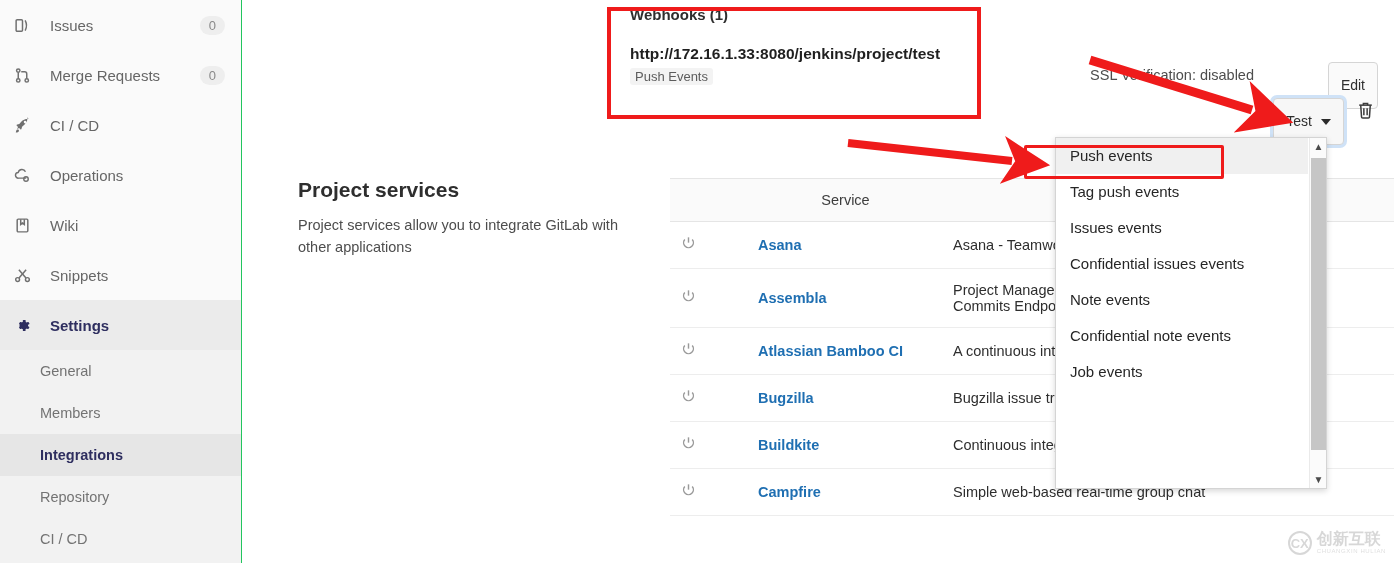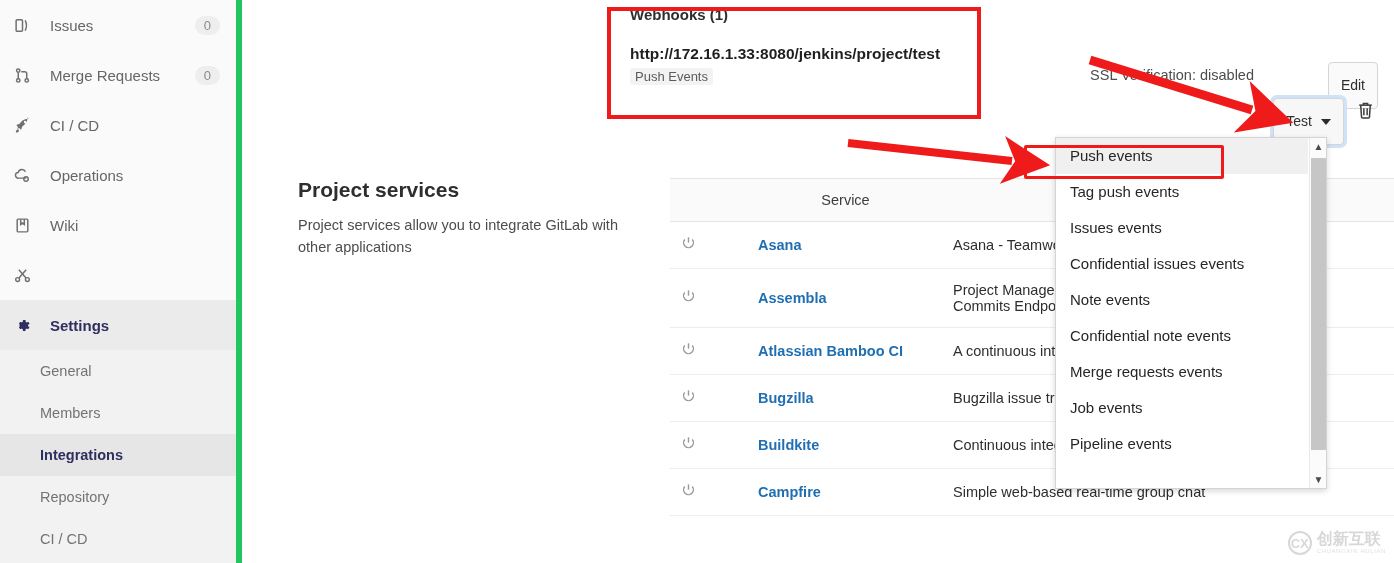--- a/index.html
+++ b/index.html
@@ -16,21 +16,21 @@
     -webkit-font-smoothing: antialiased;
   }
 
   
   #sidebar {
     position: absolute;
     left: 0; top: 0;
     width: 242px;
     height: 563px;
     background: #fafafa;
-    border-right: 6px solid #22c55e;
+    border-right: 1px solid #22c55e;
     box-sizing: border-box;
     overflow: hidden;
   }
   .nav-item {
     display: flex;
     align-items: center;
     height: 50px;
     padding: 0 16px 0 14px;
     box-sizing: border-box;
     cursor: pointer;
@@ -428,20 +428,21 @@
 
   <div class="nav-item">
     <span class="nav-ico">
       <svg width="17" height="17" viewBox="0 0 16 16" fill="none" stroke="currentColor" stroke-width="1.4">
         <circle cx="3.4" cy="11.8" r="1.8"></circle>
         <circle cx="12.6" cy="11.8" r="1.8"></circle>
         <path d="M4.7 10.4 11.4 2.6"></path>
         <path d="M11.3 10.4 4.6 2.6"></path>
       </svg>
     </span>
+    <span class="nav-label">Snippets</span>
   </div>
 
   <div class="nav-item active-sec">
     <span class="nav-ico">
       <svg width="17" height="17" viewBox="0 0 16 16" fill="currentColor">
         <path d="M8 5.2a2.8 2.8 0 1 0 0 5.6 2.8 2.8 0 0 0 0-5.6zm0 4.1a1.3 1.3 0 1 1 0-2.6 1.3 1.3 0 0 1 0 2.6z"></path>
         <path d="M14.2 9.1l-1-.5a5 5 0 0 0 0-1.2l1-.5a.6.6 0 0 0 .3-.8l-.7-1.2a.6.6 0 0 0-.8-.2l-1 .5a5 5 0 0 0-1-.6V3.4a.6.6 0 0 0-.6-.6H8.9a.6.6 0 0 0-.6.6v1.2a5 5 0 0 0-1 .6l-1-.5a.6.6 0 0 0-.8.2l-.7 1.2a.6.6 0 0 0 .3.8l1 .5a5 5 0 0 0 0 1.2l-1 .5a.6.6 0 0 0-.3.8l.7 1.2c.2.3.5.4.8.2l1-.5c.3.3.7.5 1 .6v1.2c0 .3.3.6.6.6h1.4c.3 0 .6-.3.6-.6v-1.2c.4-.1.7-.3 1-.6l1 .5c.3.2.6 0 .8-.2l.7-1.2a.6.6 0 0 0-.3-.8z"></path>
       </svg>
     </span>
     <span class="nav-label">Settings</span>
@@ -552,23 +553,21 @@
 </div>
 
 <div id="dropdown">
   <div id="dropdown-list">
       <div class="dd-item hl">Push events</div>
       <div class="dd-item">Tag push events</div>
       <div class="dd-item">Issues events</div>
       <div class="dd-item">Confidential issues events</div>
       <div class="dd-item">Note events</div>
       <div class="dd-item">Confidential note events</div>
-      <div class="dd-item">Merge requests events</div>
       <div class="dd-item">Job events</div>
-      <div class="dd-item">Pipeline events</div>
       <div class="dd-item clipped"></div>
     </div>
   <div id="dd-scroll">
     <div class="dd-arrow up">▲</div>
     <div id="dd-thumb"></div>
     <div class="dd-arrow down">▼</div>
   </div>
 </div>
 
 <div class="ann-box" id="ann-webhook-box"></div>

